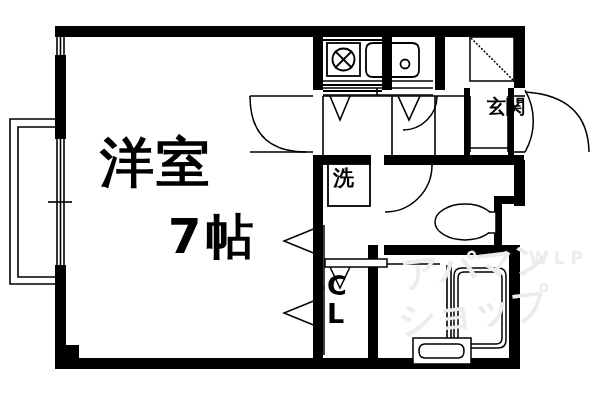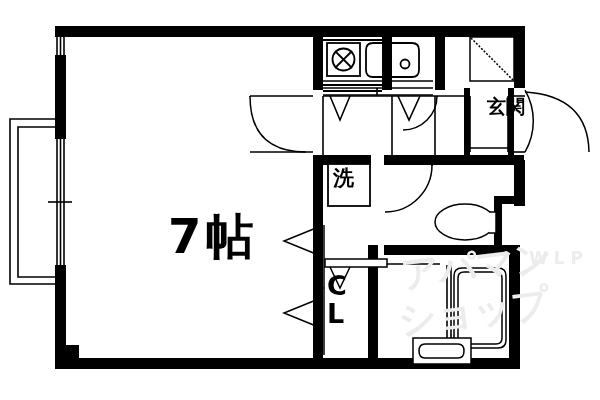--- a/index.html
+++ b/index.html
@@ -277,20 +277,21 @@
       <polyline points="316,228 284,241 316,254"></polyline>
       <polyline points="316,300 284,313 316,326"></polyline>
     </g>
 
     <g fill="none" stroke="#000000" stroke-width="1.4">
       <line x1="470" y1="148" x2="508" y2="148"></line>
     </g>
 
   </svg>
 
+  <div class="room-label" id="label-yoshitsu">洋室</div>
 
   <div class="room-label" id="label-jo">7帖</div>
 
   <div class="room-label" id="label-genkan">玄関</div>
 
   <div class="room-label" id="label-sen">洗</div>
 
   <div class="room-label" id="label-cl">C
 L</div>
 

